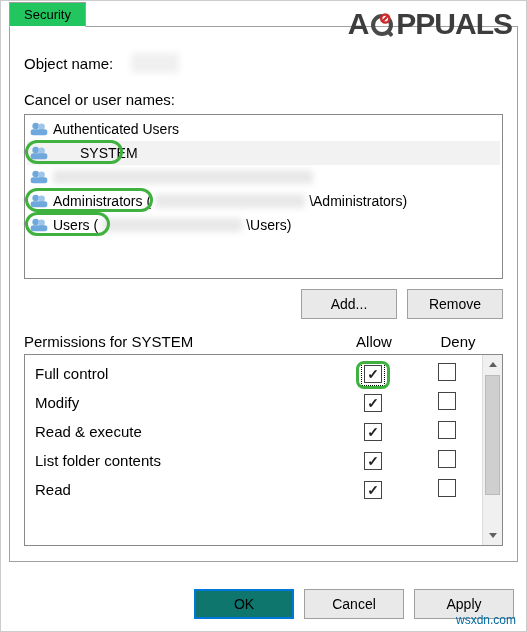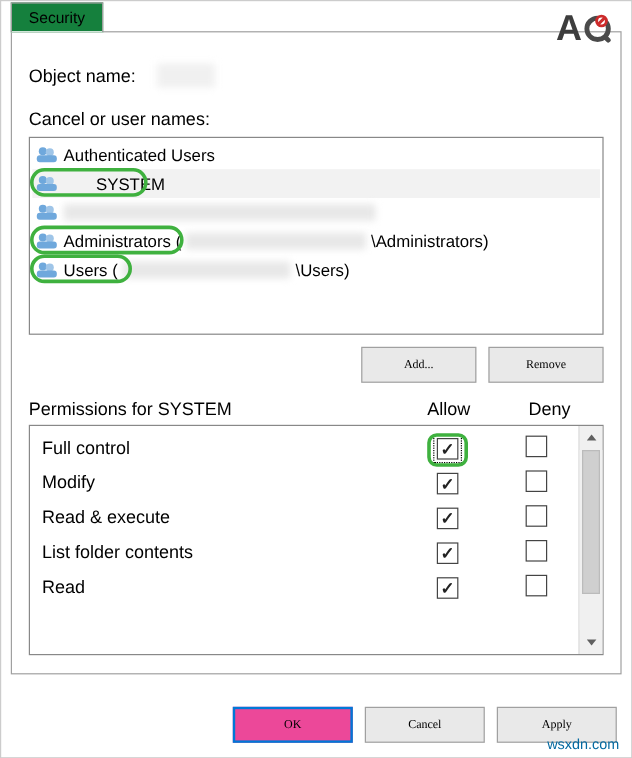--- a/index.html
+++ b/index.html
@@ -51,21 +51,21 @@
   }
   
   .tab-area {
     position: relative;
     padding: 0 8px;
   }
   .tab {
     display: inline-block;
     border: 1px solid #a0a0a0;
     border-bottom: 1px solid #fff;
-    background: #15803d;
+    background: #22c55e;
     padding: 4px 14px;
     font-size: 13px;
     position: relative;
     top: 1px;
     z-index: 2;
   }
   .tab-panel {
     border: 1px solid #a0a0a0;
     margin: 0 8px;
     padding: 26px 14px 8px 14px;
@@ -117,25 +117,25 @@
     border: 3px solid #3fb13f;
     border-radius: 12px;
     pointer-events: none;
     z-index: 5;
   }
   .btn {
     min-width: 96px;
     height: 30px;
     border: 1px solid #a0a0a0;
     background: #e9e9e9;
-    font-family: Liberation Serif, serif;
-    font-size: 10px;
+    font-family: Liberation Sans, sans-serif;
+    font-size: 14px;
     cursor: pointer;
   }
-  .btn.default { border: 2px solid #0078d7; background:#ec4899; }
+  .btn.default { border: 2px solid #0078d7; background:#0f766e; }
   .btn-row {
     display: flex;
     justify-content: flex-end;
     gap: 10px;
     margin: 10px 0 14px 0;
   }
   .perm-header {
     display: flex;
     align-items: center;
     font-size: 15px;
@@ -226,20 +226,21 @@
     <span>A</span>
     <span class="wm-icon">
       <svg viewBox="0 0 32 32">
         <circle cx="16" cy="16" r="11" fill="none" stroke="#4a4a4a" stroke-width="5"></circle>
         <rect x="22" y="22" width="9" height="5" rx="2" transform="rotate(45 24 24)" fill="#4a4a4a"></rect>
         <circle cx="20" cy="8" r="5" fill="#fff"></circle>
         <circle cx="20" cy="8" r="5" fill="none" stroke="#cc2b2b" stroke-width="3"></circle>
         <line x1="16" y1="12" x2="24" y2="4" stroke="#cc2b2b" stroke-width="3"></line>
       </svg>
     </span>
+    <span>PPUALS</span>
   </div>
 
   <div class="tab-area">
     <div class="tab">Security</div>
   </div>
 
   <div class="tab-panel">
 
     <div class="object-row">
       <span class="lbl">Object name:</span>

